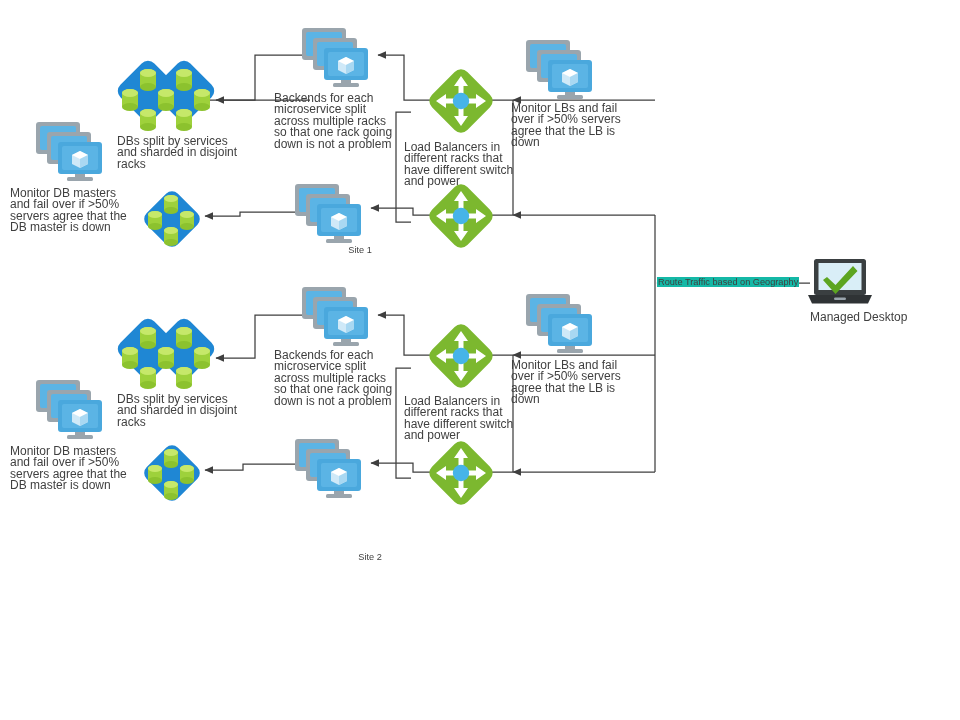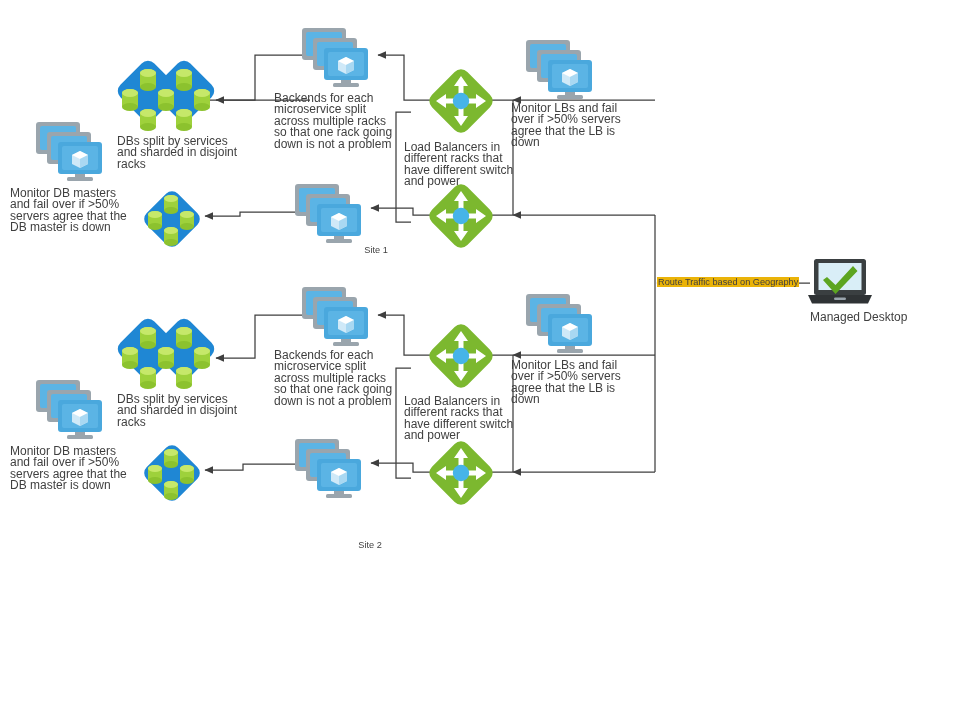--- a/index.html
+++ b/index.html
@@ -240,21 +240,21 @@
       <polygon points="46,39 54,35 54,44 46,48" fill="#a9d8f2"></polygon>
       <rect x="41" y="54" width="10" height="4" fill="#9aa5ad"></rect>
         <rect x="33" y="57" width="26" height="4" rx="1.6" fill="#9aa5ad"></rect>
     </svg>
   </div>
   <div class="cap" style="left:511px;top:103px;width:110px;">Monitor LBs and fail
 over if &gt;50% servers
 agree that the LB is
 down</div>
 
-  <div class="sitelbl" style="left:336px;top:245px;width:80px;">Site 1</div>
+  <div class="sitelbl" style="left:320px;top:245px;width:80px;">Site 1</div>
 
   <div class="node" style="left:34px;top:378px;">
     <svg width="78" height="62" viewBox="0 0 78 62">
       <rect x="2" y="2" width="44" height="32" rx="3" fill="#9aa5ad"></rect>
         <rect x="6" y="6" width="36" height="24" rx="2" fill="#5bb4e5"></rect>
       <rect x="13" y="12" width="44" height="32" rx="3" fill="#9aa5ad"></rect>
         <rect x="17" y="16" width="36" height="24" rx="2" fill="#5bb4e5"></rect>
       <rect x="24" y="22" width="44" height="32" rx="3" fill="#4aa8dd"></rect>
         <rect x="28" y="26" width="36" height="24" rx="2" fill="#5bb4e5"></rect>
       <polygon points="46,31 54,35 54,44 46,48 38,44 38,35" fill="#cfe9f8"></polygon>
@@ -437,24 +437,24 @@
       <polygon points="46,39 54,35 54,44 46,48" fill="#a9d8f2"></polygon>
       <rect x="41" y="54" width="10" height="4" fill="#9aa5ad"></rect>
         <rect x="33" y="57" width="26" height="4" rx="1.6" fill="#9aa5ad"></rect>
     </svg>
   </div>
   <div class="cap" style="left:511px;top:360px;width:110px;">Monitor LBs and fail
 over if &gt;50% servers
 agree that the LB is
 down</div>
 
-  <div class="sitelbl" style="left:330px;top:540px;width:80px;">Site 2</div>
+  <div class="sitelbl" style="left:330px;top:552px;width:80px;">Site 2</div>
 
   <div style="position:absolute;left:657px;top:277px;font-size:9.2px;color:#3f3f3f;
-              background:#eab308;padding:0 1px;white-space:nowrap;">Route Traffic based on Geography</div>
+              background:#14b8a6;padding:0 1px;white-space:nowrap;">Route Traffic based on Geography</div>
 
   <div class="node" style="left:808px;top:258px;">
     <svg width="64" height="50" viewBox="0 0 64 50">
       <rect x="6" y="1" width="52" height="36" rx="2.5" fill="#3a3f41"></rect>
       <rect x="10.5" y="5" width="43" height="27" fill="#d9eef7"></rect>
       <path d="M19,19 L27.5,27 L45,8 L49.5,13 L27.5,36 L15,22 z" fill="#5ca520"></path>
       <path d="M0,37 L64,37 L60,45.5 L4,45.5 z" fill="#2f3335"></path>
       <rect x="26" y="39.5" width="12" height="2.4" rx="1.2" fill="#9aa5ad"></rect>
     </svg>
   </div>

